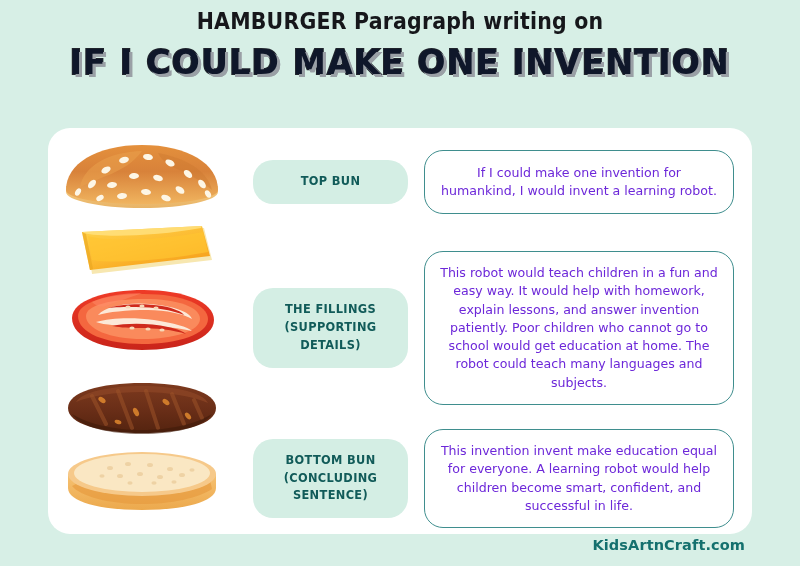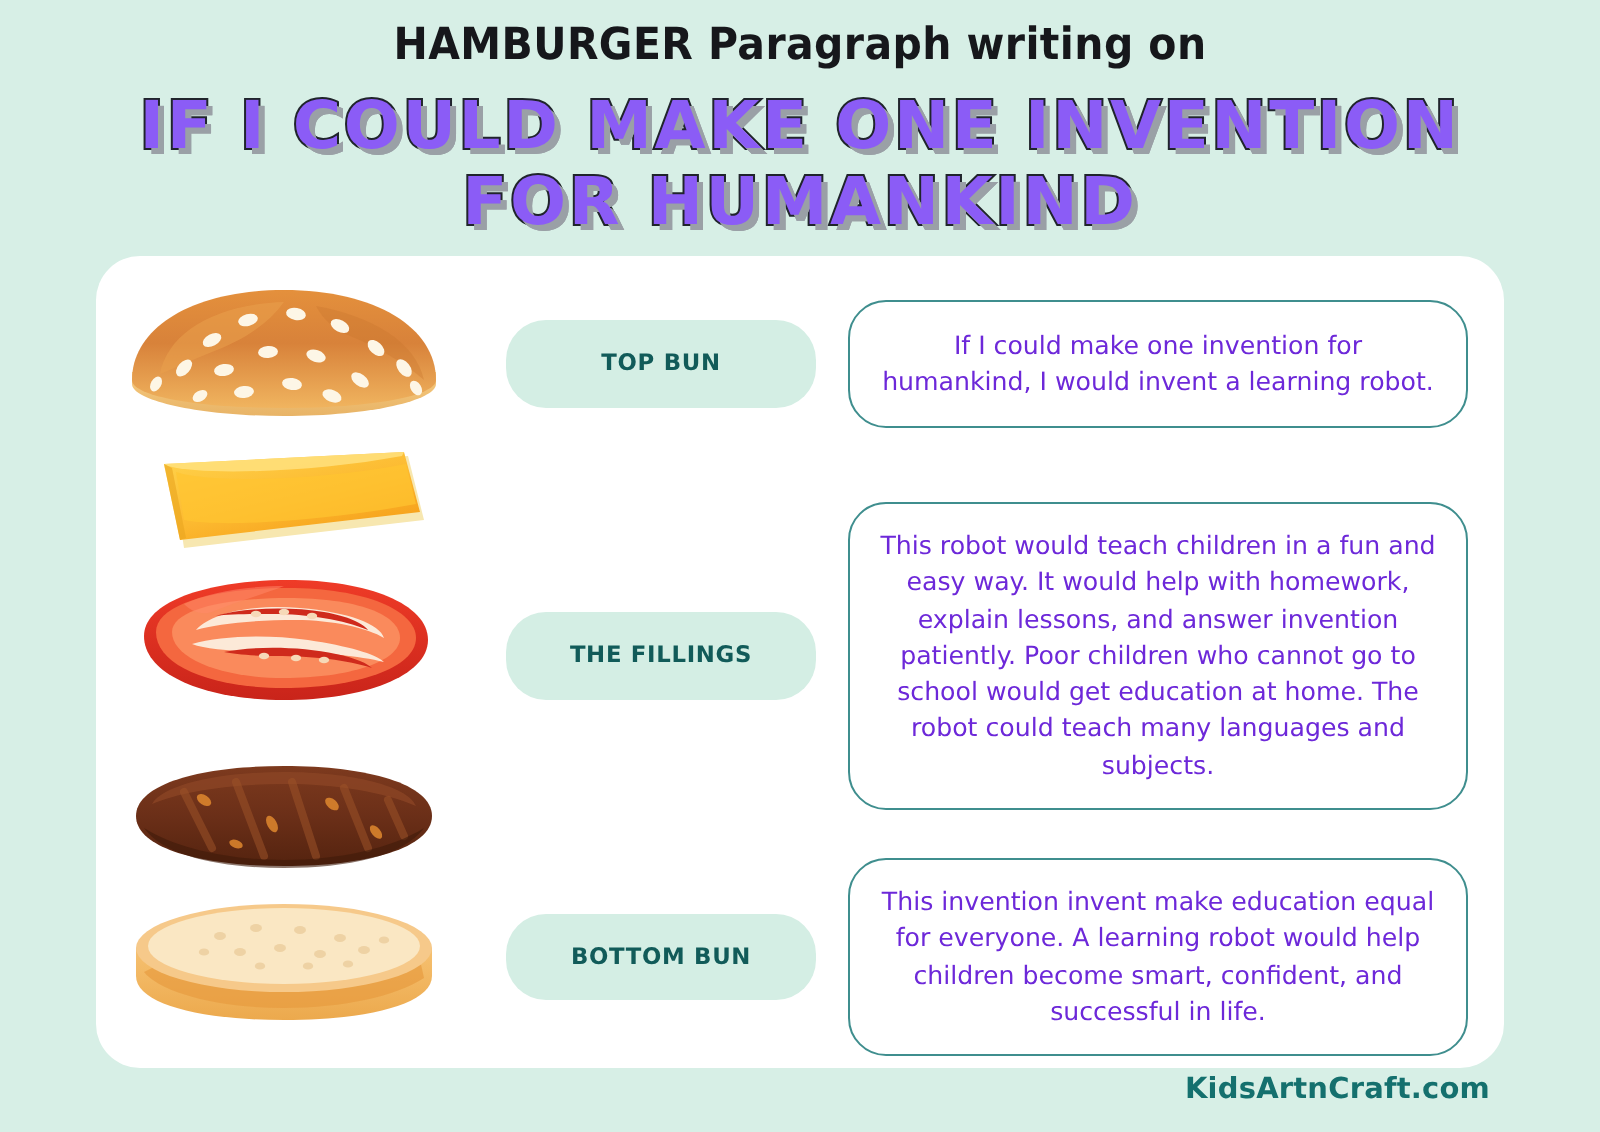--- a/index.html
+++ b/index.html
@@ -31,21 +31,21 @@
     transform: scaleY(1.08);
     transform-origin: center top;
   }
   .maintitle {
     margin-top: 11px;
     font-family: "DejaVu Sans", sans-serif;
     font-size: 33px;
     font-weight: 700;
     letter-spacing: 1.3px;
     line-height: 1.16;
-    color: #8b5cf6;
+    color: #0f172a;
     -webkit-text-stroke: 2px #20242c;
     paint-order: stroke fill;
     text-shadow:
        3px 3px 0 #9aa0a6,
        3px 3px 0px #9aa0a6;
     text-transform: uppercase;
   }
   .maintitle .line { display: block; }
 
   
@@ -167,21 +167,20 @@
     letter-spacing: 0.1px;
   }
 </style>
 </head>
 <body>
 
 <div class="header">
   <div class="subtitle">HAMBURGER Paragraph writing on</div>
   <div class="maintitle">
     <span class="line">IF I COULD MAKE ONE INVENTION</span>
-    <span class="line">FOR HUMANKIND</span>
   </div>
 </div>
 
 <div class="card">
 
   <div class="art-stack">
 
     <svg class="layer l-topbun" viewBox="0 0 160 72">
       <defs>
         <linearGradient id="gTopBun" x1="0" y1="0" x2="0" y2="1">
@@ -327,32 +326,34 @@
       <div class="text-col">
         <div class="text-box tb-top">If I could make one invention for humankind, I would invent a learning robot.</div>
       </div>
     </div>
 
     <div class="row row-middle">
       <div class="art-col"></div>
       <div class="label-col">
         <div class="label-chip">
           <span>THE FILLINGS</span>
+          <span class="l2">(SUPPORTING DETAILS)</span>
         </div>
       </div>
       <div class="text-col">
         <div class="text-box tb-middle">This robot would teach children in a fun and easy way. It would help with homework, explain lessons, and answer invention patiently. Poor children who cannot go to school would get education at home. The robot could teach many languages and subjects.</div>
       </div>
     </div>
 
     <div class="row row-bottom">
       <div class="art-col"></div>
       <div class="label-col">
         <div class="label-chip">
           <span>BOTTOM BUN</span>
+          <span class="l2">(CONCLUDING SENTENCE)</span>
         </div>
       </div>
       <div class="text-col">
         <div class="text-box tb-bottom">This invention invent make education equal for everyone. A learning robot would help children become smart, confident, and successful in life.</div>
       </div>
     </div>
 
   </div>
 </div>
 

